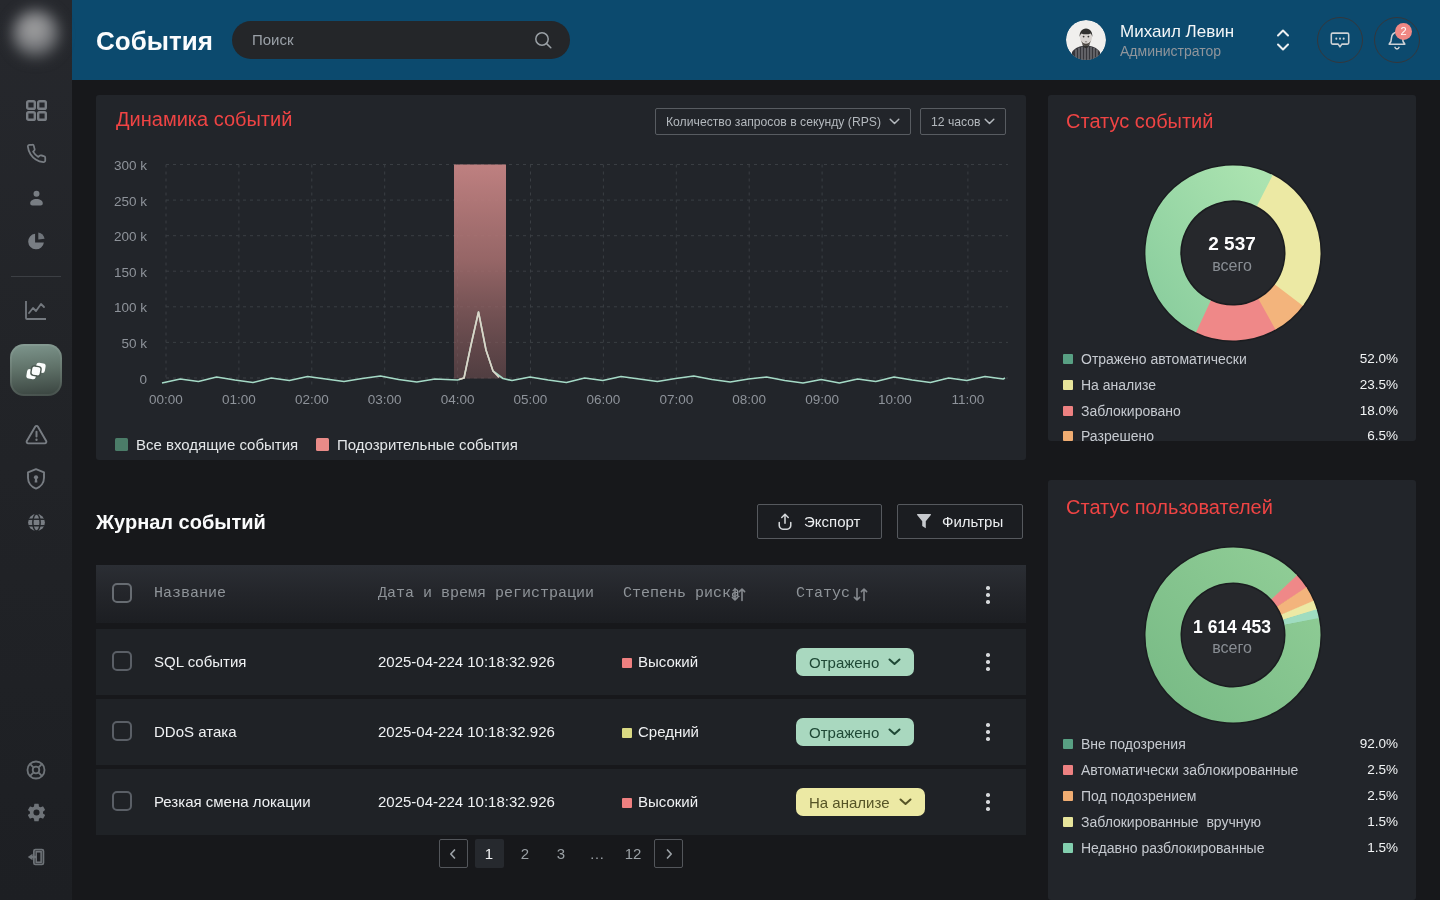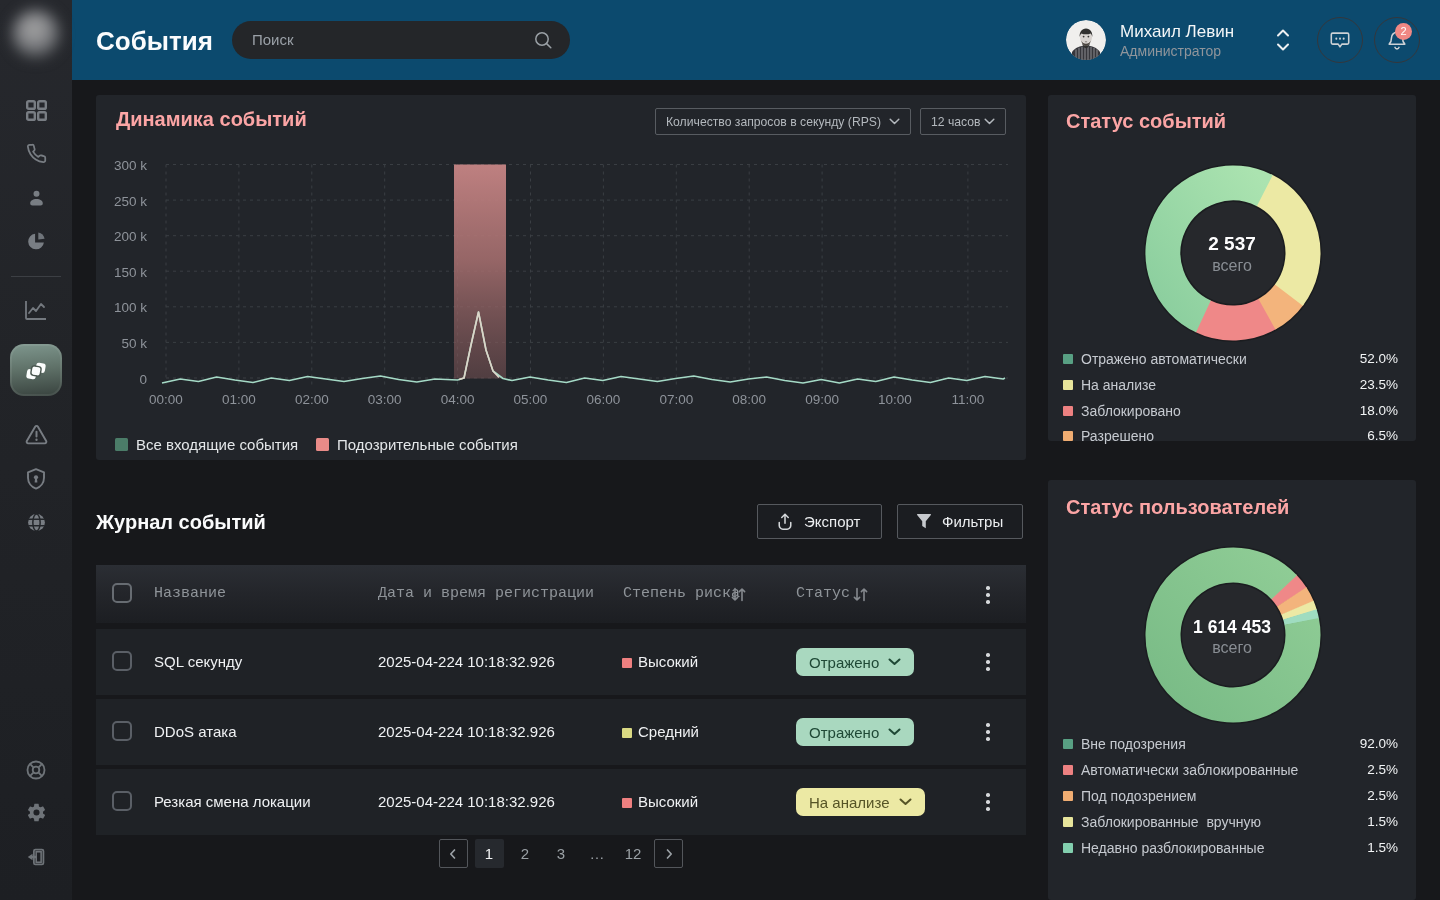--- a/index.html
+++ b/index.html
@@ -34,21 +34,21 @@
   .circbtn { top:17px; width:46px; height:46px; border-radius:50%; border:1.5px solid #34373c;
     display:flex; align-items:center; justify-content:center; }
   #btnchat { left:1245px; }
   #btnbell { left:1302px; }
   #bellbadge { left:1323px; top:23px; width:17px; height:17px; border-radius:50%; background:#f08884;
     color:#fff; font-size:11px; line-height:17px; text-align:center; }
 
   
   .card { background:#22252a; border-radius:3px; }
   #card-chart { left:24px; top:15px; width:930px; height:365px; }
-  #card-chart h2, #card-ev h2, #card-us h2 { position:absolute; color:#fca5a5; font-size:20px; font-weight:bold; }
+  #card-chart h2, #card-ev h2, #card-us h2 { position:absolute; color:#ef4444; font-size:20px; font-weight:normal; }
   #card-ev  { left:976px; top:15px;  width:368px; height:346px; }
   #card-us  { left:976px; top:400px; width:368px; height:420px; }
 
   .ddl { position:absolute; height:27px; white-space:nowrap; border:1px solid #585c61; border-radius:2px;
     color:#b3b8bd; font-size:12.2px; display:flex; align-items:center; justify-content:space-between; padding:0 10px; }
 
   
   .lrow { position:absolute; left:15px; width:335px; height:20px; }
   .lrow .sq { position:absolute; left:0; top:5px; width:10px; height:10px; border-radius:1px; }
   .lrow .lt { position:absolute; left:18px; top:2px; color:#c6cad0; font-size:14px; }
@@ -382,21 +382,21 @@
           <path d="M12 14.5V3M12 3L9.4 5.6M12 3l2.6 2.6"></path>
         </svg>
       <span class="col-dots abs dots3" style="top:21px;">
           <i></i>
           <i></i>
           <i></i>
         </span>
     </div>
     <div class="trow abs" style="top:549px;">
       <span class="cb abs" style="top:22px;"></span>
-      <span class="col-name abs" style="top:24px;">SQL секунду</span>
+      <span class="col-name abs" style="top:24px;">SQL события</span>
       <span class="col-date abs" style="top:24px;">2025-04-224 10:18:32.926</span>
       <span class="rsq abs" style="top:29px; background:#ee8080;"></span>
       <span class="col-risk abs" style="top:24px; left:542px;">Высокий</span>
       <span class="badge" style="top:19px; background:#a9d8bf; color:#1f4936;">Отражено <svg width="13" height="8" viewBox="0 0 13 8" fill="none" stroke="#1f4936" stroke-width="2" stroke-linecap="round" stroke-linejoin="round">
             <path d="M1.5 1.5L6.5 6l5-4.5"></path>
           </svg></span>
       <span class="col-dots abs dots3" style="top:24px;">
           <i></i>
           <i></i>
           <i></i>

